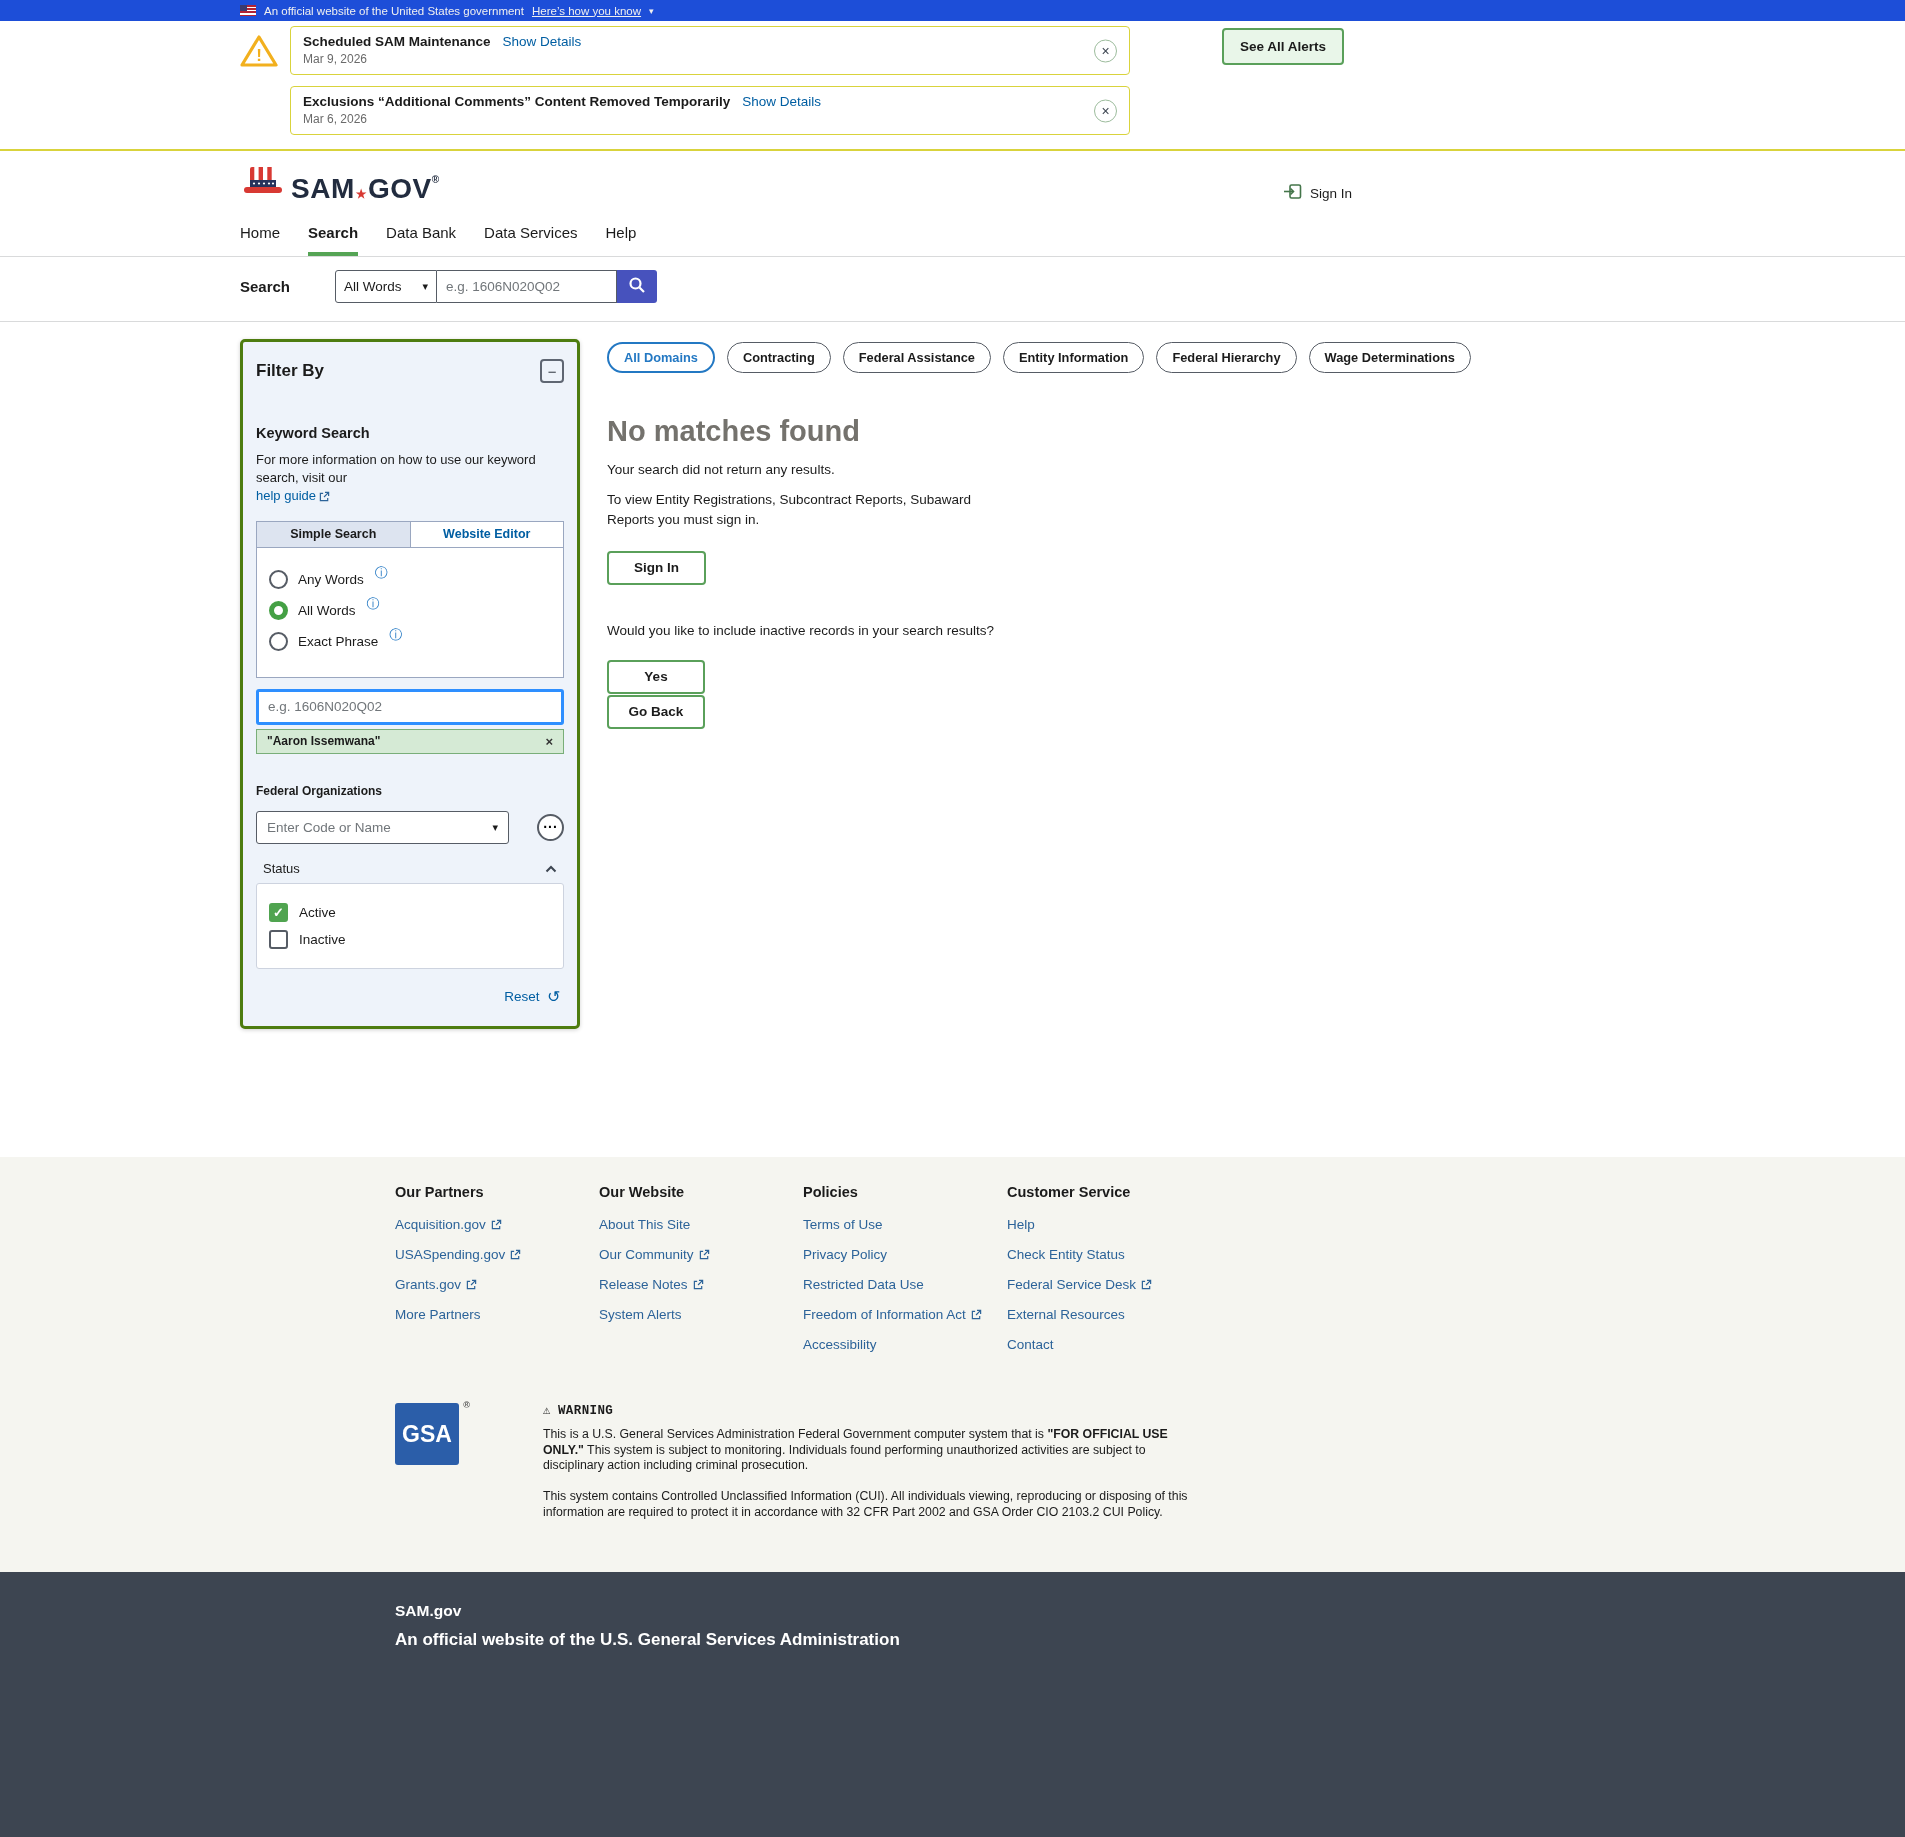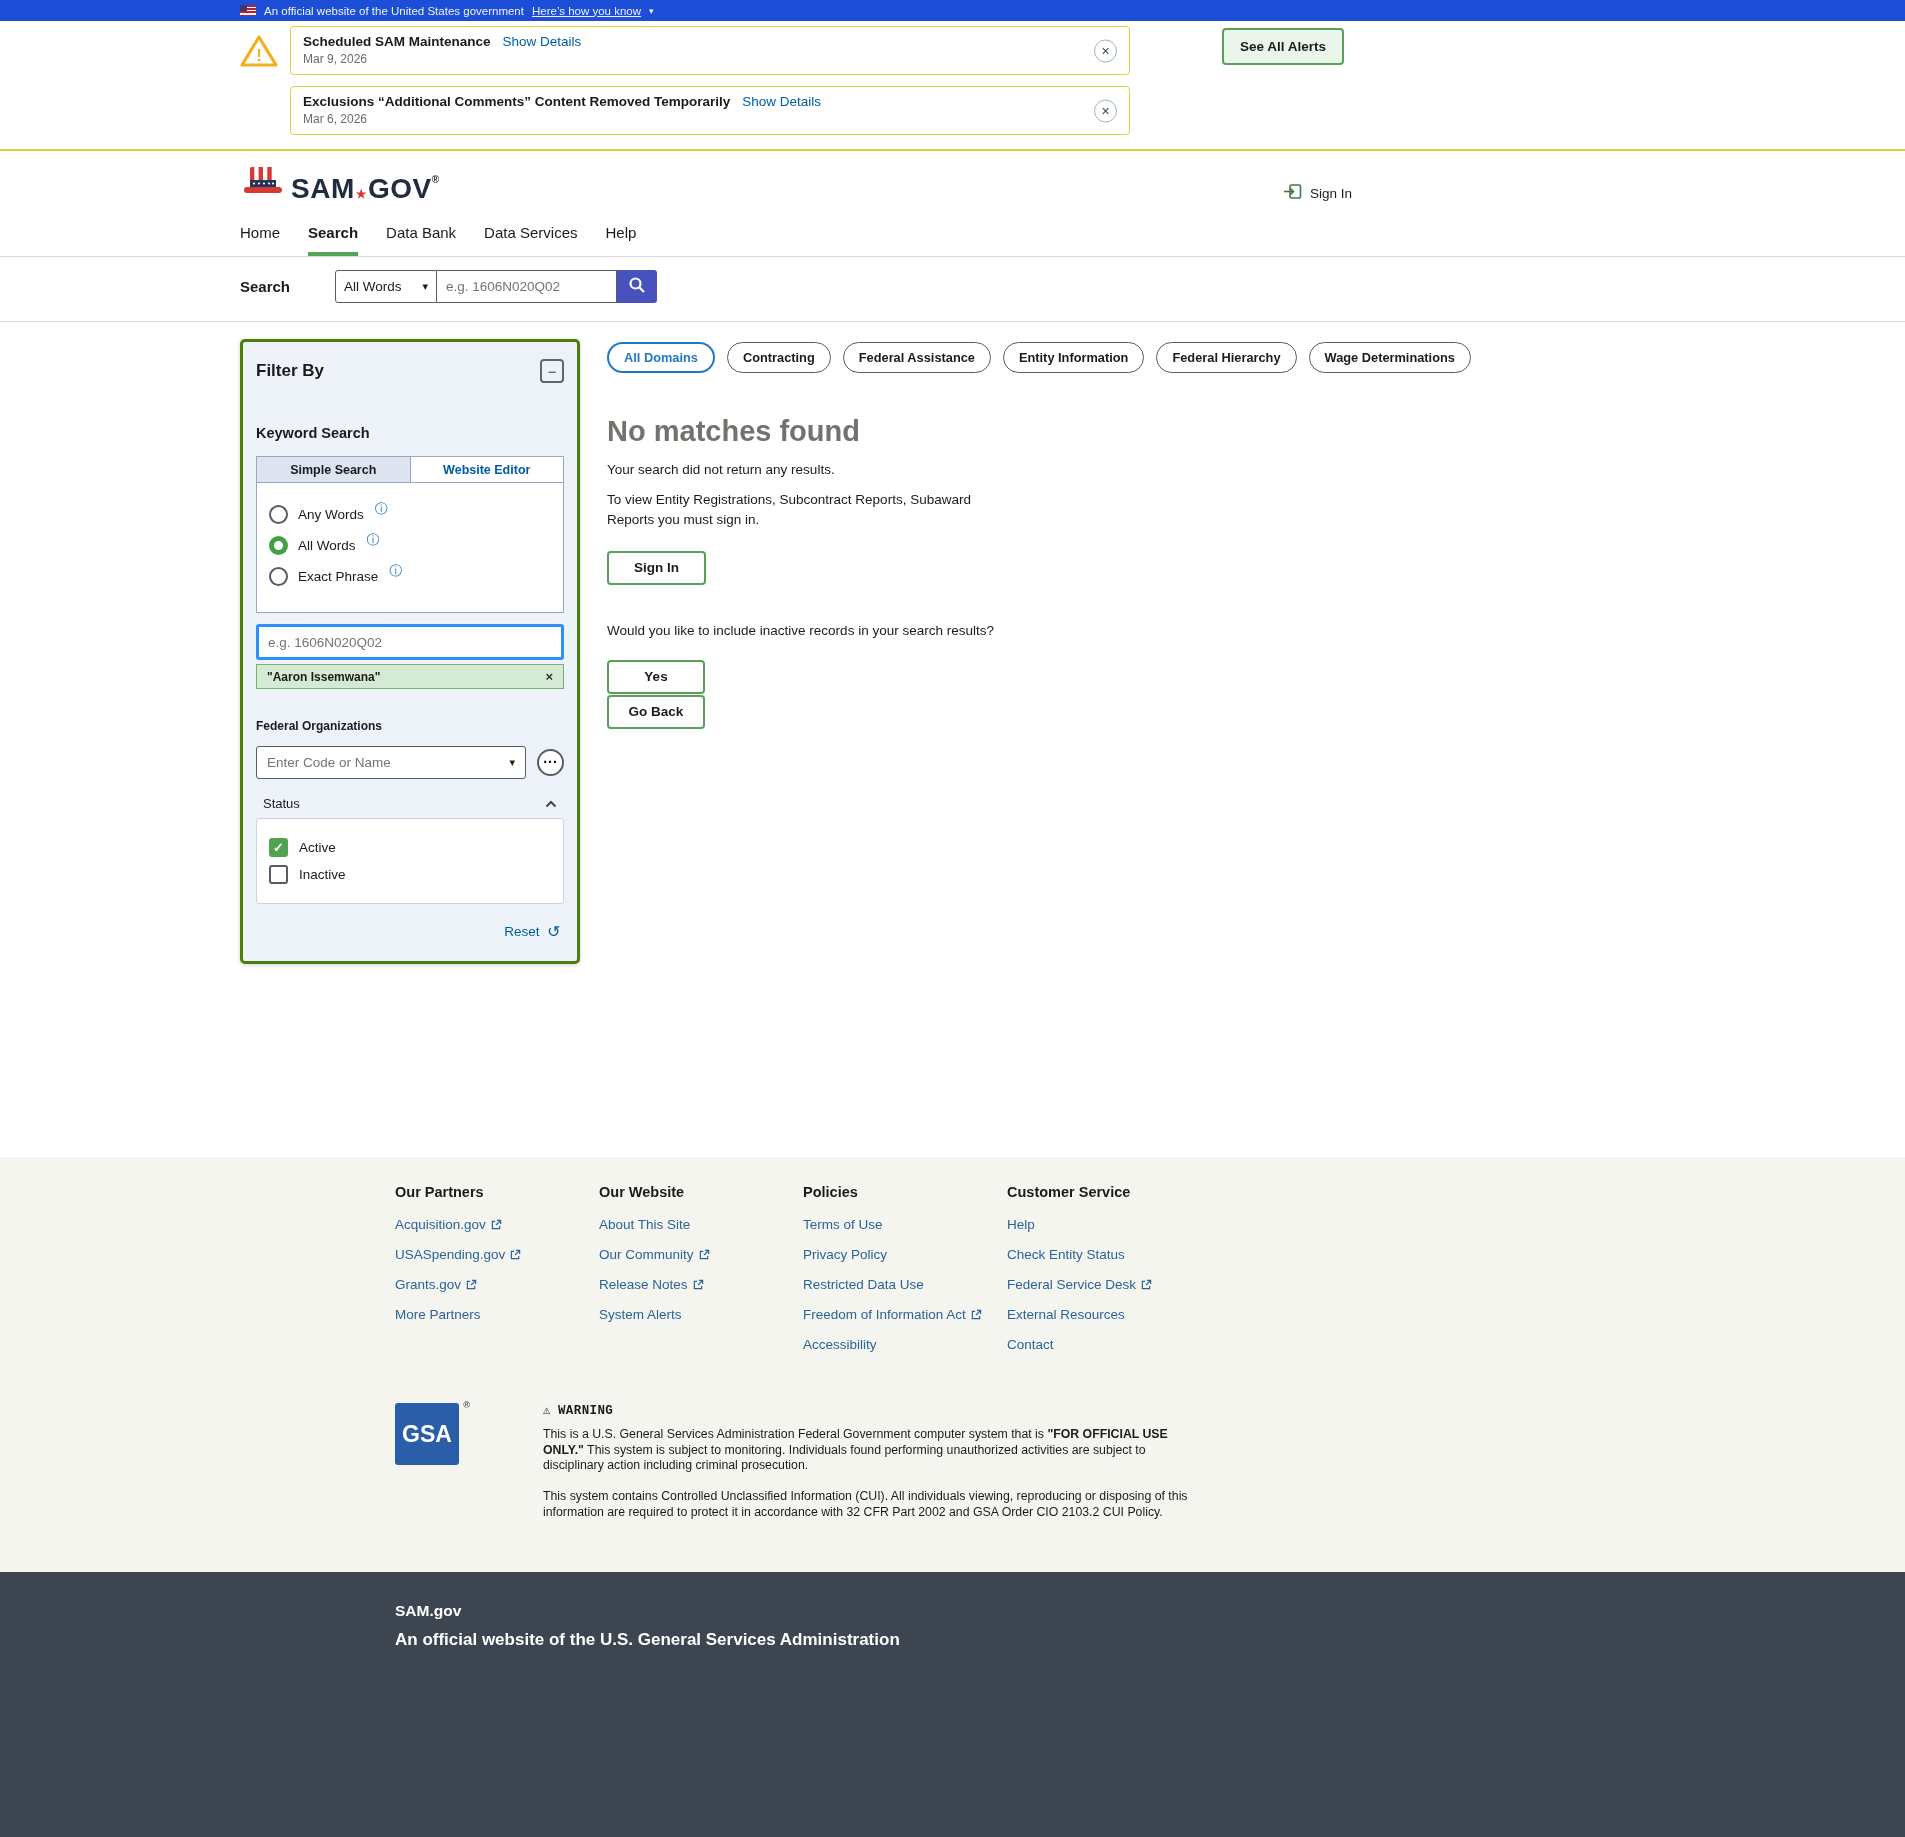--- a/index.html
+++ b/index.html
@@ -65,21 +65,21 @@
   .radio-box { border: 1px solid #9aa7c0; border-top: none; background: #fff; padding: 10px 12px 14px; }
   .radio-row { display: flex; align-items: center; gap: 10px; margin: 12px 0; font-size: 13.5px; cursor: pointer; }
   .radio { width: 19px; height: 19px; border-radius: 50%; border: 2px solid #565c65; background: #fff; flex: none; }
   .radio.selected { border: 5px solid #44a044; }
   .info-icon { color: #2378c3; font-size: 13px; margin-left: 1px; position: relative; top: -6px; cursor: pointer; }
   .kw-input { width: 100%; height: 36px; margin-top: 11px; border: 3px solid #2e8fff; border-radius: 3px; padding: 0 9px; font-size: 13.5px; outline: none; display: block; }
   .kw-input::placeholder { color: #71767a; }
   .chip { margin-top: 4px; background: #d5ead5; border: 1px solid #79ae79; display: flex; align-items: center; justify-content: space-between; padding: 4px 10px; font-size: 12px; font-weight: bold; }
   .chip-x { cursor: pointer; color: #333; font-size: 13px; }
   .fed-heading { font-weight: bold; font-size: 12px; margin-top: 30px; }
-  .org-row { display: flex; align-items: center; gap: 11px; margin-top: 13px; }
+  .org-row { display: flex; align-items: center; gap: 28px; margin-top: 13px; }
   .org-select { flex: 1; height: 33px; background: #fff; border: 1px solid #565c65; border-radius: 3px; display: flex; align-items: center; justify-content: space-between; padding: 0 10px; font-size: 13.5px; color: #71767a; cursor: pointer; }
   .more-btn { width: 27px; height: 27px; border-radius: 50%; border: 2px solid #565c65; background: #fff; display: flex; align-items: flex-start; justify-content: center; font-weight: bold; font-size: 14px; letter-spacing: 1px; line-height: 0.9; cursor: pointer; flex: none; }
   .status-head { display: flex; justify-content: space-between; align-items: center; margin-top: 15px; padding: 2px 7px 7px; font-size: 13px; cursor: pointer; }
   .status-box { background: #fff; border: 1px solid #cdd3df; border-radius: 3px; padding: 11px 12px; }
   .check-row { display: flex; align-items: center; gap: 11px; margin: 8px 0; font-size: 13.5px; cursor: pointer; }
   .checkbox { width: 19px; height: 19px; border: 2px solid #565c65; border-radius: 3px; background: #fff; flex: none; display: flex; align-items: center; justify-content: center; }
   .checkbox.checked { background: #50a450; border-color: #50a450; color: #fff; font-size: 13px; font-weight: bold; }
   .reset-row { display: flex; justify-content: flex-end; align-items: center; gap: 7px; margin-top: 18px; color: #005ea2; font-size: 13.5px; cursor: pointer; padding-right: 4px; }
   .reset-icon { font-size: 16px; transform: scaleX(-1); display: inline-block; }
 
@@ -214,20 +214,32 @@
 
 <div class="main">
 
   <div class="filter-panel">
     <div class="filter-head">
       <span class="filter-title">Filter By</span>
       <button class="collapse-btn">−</button>
     </div>
 
     <div class="kw-heading">Keyword Search</div>
+    <div class="kw-help">
+      <span>For more information on how to use our keyword search, visit our</span><br>
+      <span class="help-link">
+        <span>help guide</span>
+        <span class="ext-icon">
+          <svg viewBox="0 0 12 12" width="11" height="11">
+              <path fill="none" stroke="currentColor" stroke-width="1.3" d="M4.5 2.5H1.5v8h8V7.5"></path>
+              <path fill="none" stroke="currentColor" stroke-width="1.3" d="M6.5 1.5h4v4M10.5 1.5L5.5 6.5"></path>
+            </svg>
+        </span>
+      </span>
+    </div>
 
     <div class="tabs">
       <div class="tab active">Simple Search</div>
       <div class="tab inactive">Website Editor</div>
     </div>
 
     <div class="radio-box">
       <div class="radio-row">
         <span class="radio"></span>
         <span>Any Words</span>

